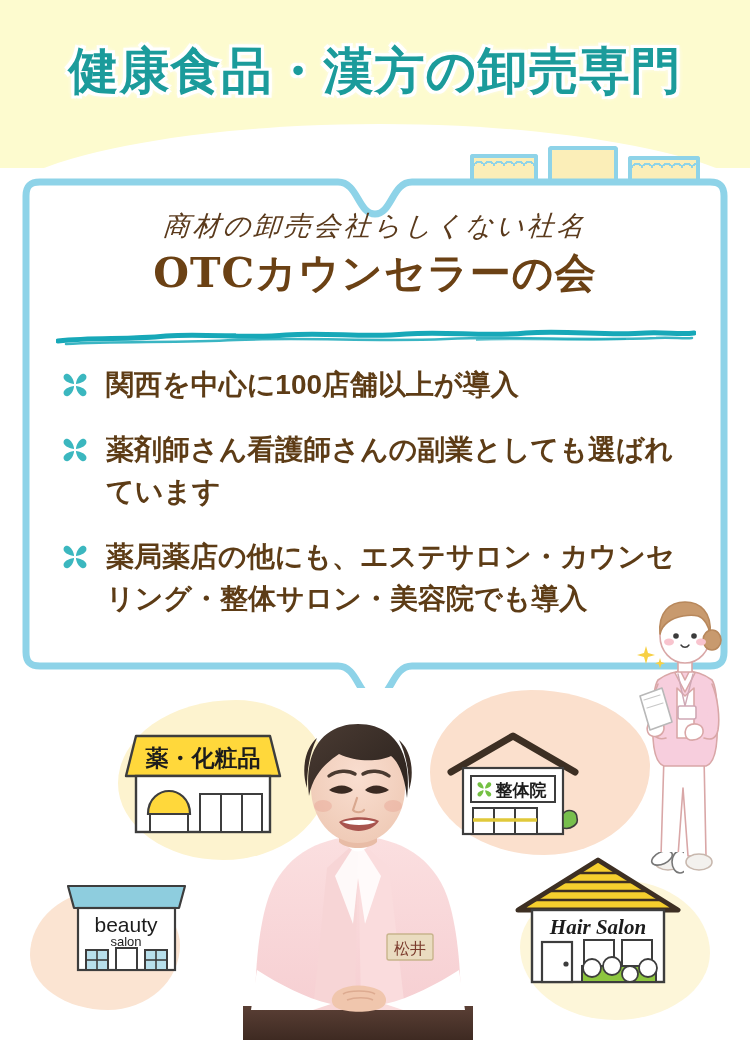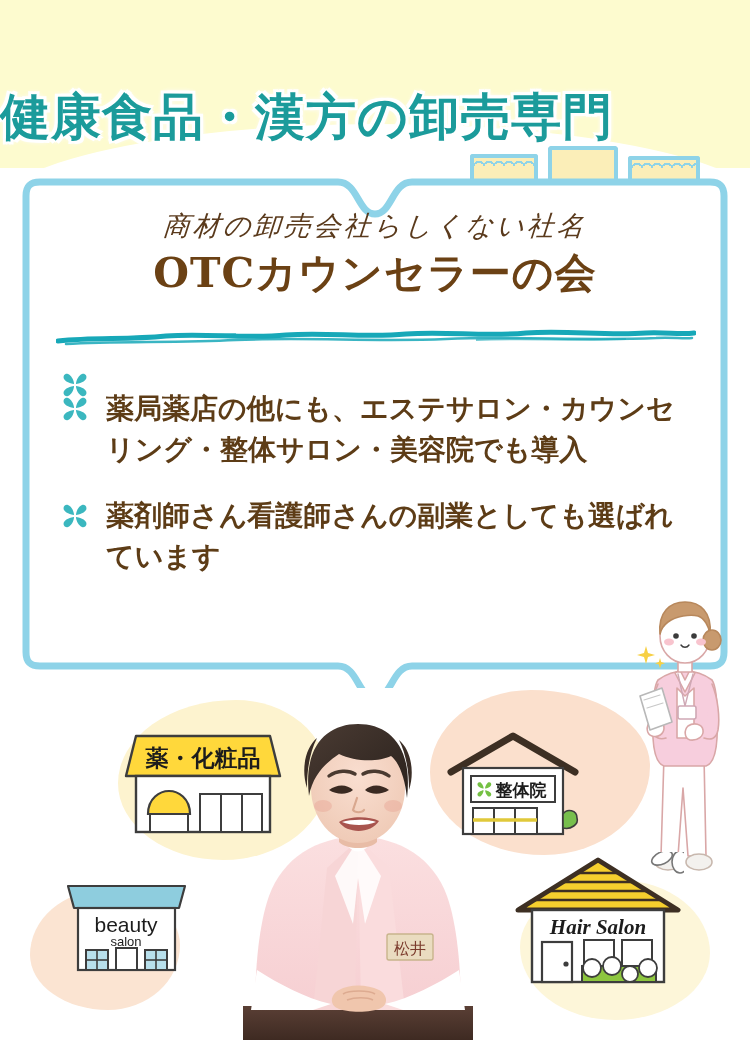--- a/index.html
+++ b/index.html
@@ -23,32 +23,32 @@
     background:#fdfbcf;
     overflow:hidden;
   }
   .header-band .wave-base{
     position:absolute;left:-20px;bottom:-52px;width:800px;height:96px;
     background:#ffffff;
     border-radius:50% 50% 0 0 / 100% 100% 0 0;
   }
   .header-title{
     position:absolute;left:0;top:44px;width:750px;
+    text-align:center;
     font-size:50px;
     font-weight:700;
     letter-spacing:1px;
     color:#1b9b9b;
     line-height:1.08;
     text-shadow:
       0 0 6px #ffffff, 0 0 6px #ffffff, 0 0 6px #ffffff,
       2px 0 0 #ffffff,-2px 0 0 #ffffff,0 2px 0 #ffffff,0 -2px 0 #ffffff,
       2px 2px 0 #ffffff,-2px 2px 0 #ffffff,2px -2px 0 #ffffff,-2px -2px 0 #ffffff,
       3px 3px 0 #ffffff,-3px 3px 0 #ffffff,3px -3px 0 #ffffff,-3px -3px 0 #ffffff;
     white-space:nowrap;
-    margin-top:46px;
   }
 
   
   .tabs{position:absolute;left:470px;top:142px;width:240px;height:50px;}
   .tab{
     position:absolute;bottom:0;
     background:#fbeeb8;
     border:4px solid #8ed3e8;
     border-bottom:none;
     box-sizing:border-box;
@@ -193,44 +193,45 @@
 
         <div class="bullet">
           <svg class="clover" viewBox="0 0 30 28">
             <g fill="#3bb7bf">
               <path d="M14 13 C14 13 6 12 4 8 C2.5 5 5 2 8 3 C11 4 14 9 14 13Z"></path>
               <path d="M16 13 C16 13 24 12 26 8 C27.5 5 25 2 22 3 C19 4 16 9 16 13Z"></path>
               <path d="M14 15 C14 15 6 16 4 20 C2.5 23 5 26 8 25 C11 24 14 19 14 15Z"></path>
               <path d="M16 15 C16 15 24 16 26 20 C27.5 23 25 26 22 25 C19 24 16 19 16 15Z"></path>
             </g>
           </svg>
+          <span>関西を中心に100店舗以上が導入</span>
+        </div>
+
+        <div class="bullet">
+          <svg class="clover" viewBox="0 0 30 28">
+            <g fill="#3bb7bf">
+              <path d="M14 13 C14 13 6 12 4 8 C2.5 5 5 2 8 3 C11 4 14 9 14 13Z"></path>
+              <path d="M16 13 C16 13 24 12 26 8 C27.5 5 25 2 22 3 C19 4 16 9 16 13Z"></path>
+              <path d="M14 15 C14 15 6 16 4 20 C2.5 23 5 26 8 25 C11 24 14 19 14 15Z"></path>
+              <path d="M16 15 C16 15 24 16 26 20 C27.5 23 25 26 22 25 C19 24 16 19 16 15Z"></path>
+            </g>
+          </svg>
+          <span>薬剤師さん看護師さんの副業としても選ばれています</span>
         </div>
 
         <div class="bullet">
           <svg class="clover" viewBox="0 0 30 28">
             <g fill="#3bb7bf">
               <path d="M14 13 C14 13 6 12 4 8 C2.5 5 5 2 8 3 C11 4 14 9 14 13Z"></path>
               <path d="M16 13 C16 13 24 12 26 8 C27.5 5 25 2 22 3 C19 4 16 9 16 13Z"></path>
               <path d="M14 15 C14 15 6 16 4 20 C2.5 23 5 26 8 25 C11 24 14 19 14 15Z"></path>
               <path d="M16 15 C16 15 24 16 26 20 C27.5 23 25 26 22 25 C19 24 16 19 16 15Z"></path>
             </g>
           </svg>
           <span>薬局薬店の他にも、エステサロン・カウンセリング・整体サロン・美容院でも導入</span>
-        </div>
-
-        <div class="bullet">
-          <svg class="clover" viewBox="0 0 30 28">
-            <g fill="#3bb7bf">
-              <path d="M14 13 C14 13 6 12 4 8 C2.5 5 5 2 8 3 C11 4 14 9 14 13Z"></path>
-              <path d="M16 13 C16 13 24 12 26 8 C27.5 5 25 2 22 3 C19 4 16 9 16 13Z"></path>
-              <path d="M14 15 C14 15 6 16 4 20 C2.5 23 5 26 8 25 C11 24 14 19 14 15Z"></path>
-              <path d="M16 15 C16 15 24 16 26 20 C27.5 23 25 26 22 25 C19 24 16 19 16 15Z"></path>
-            </g>
-          </svg>
-          <span>薬剤師さん看護師さんの副業としても選ばれています</span>
         </div>
 
       </div>
     </div>
   </div>
 
   <div class="blob blob-yellow"></div>
   <div class="blob blob-peach"></div>
   <div class="blob blob-cream-l"></div>
   <div class="blob blob-cream-r"></div>

